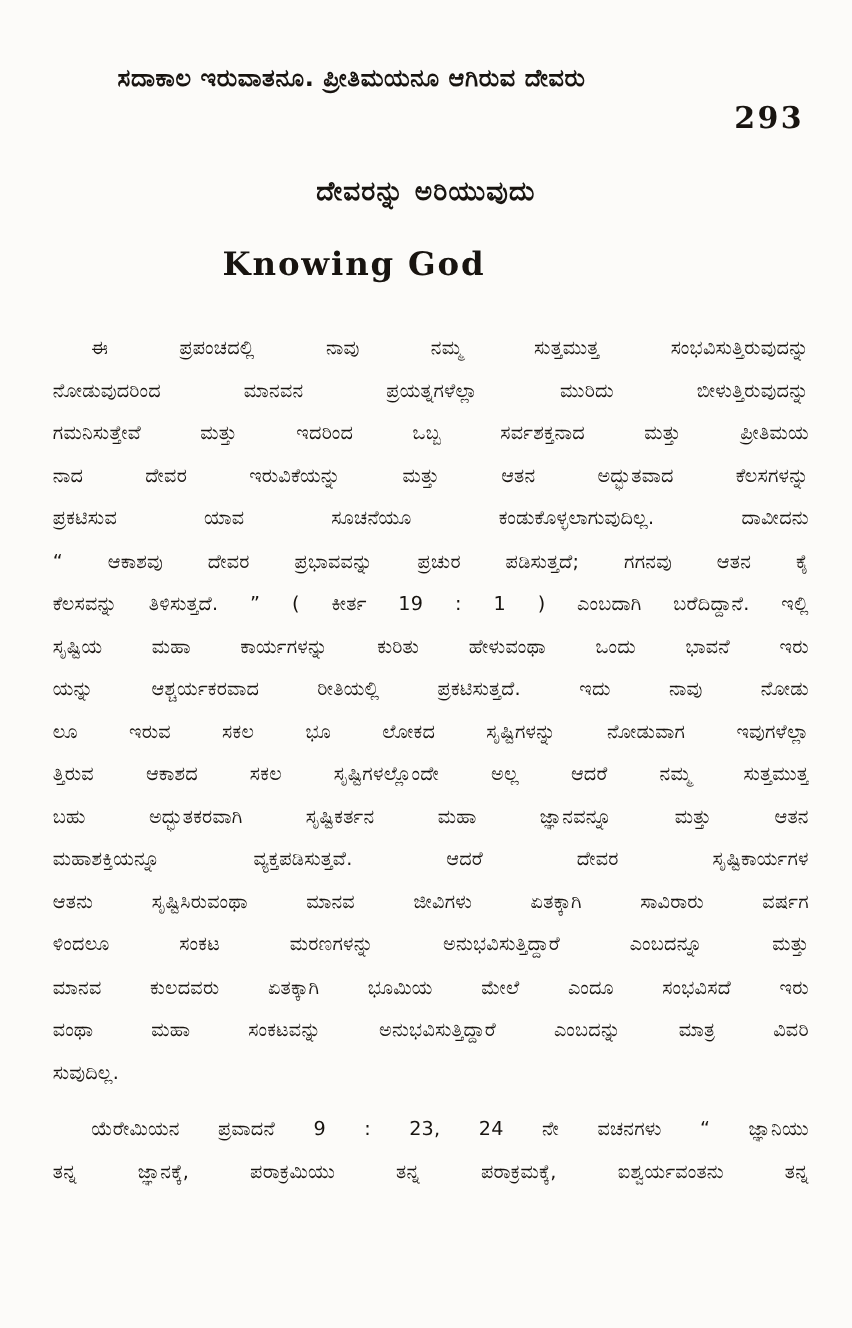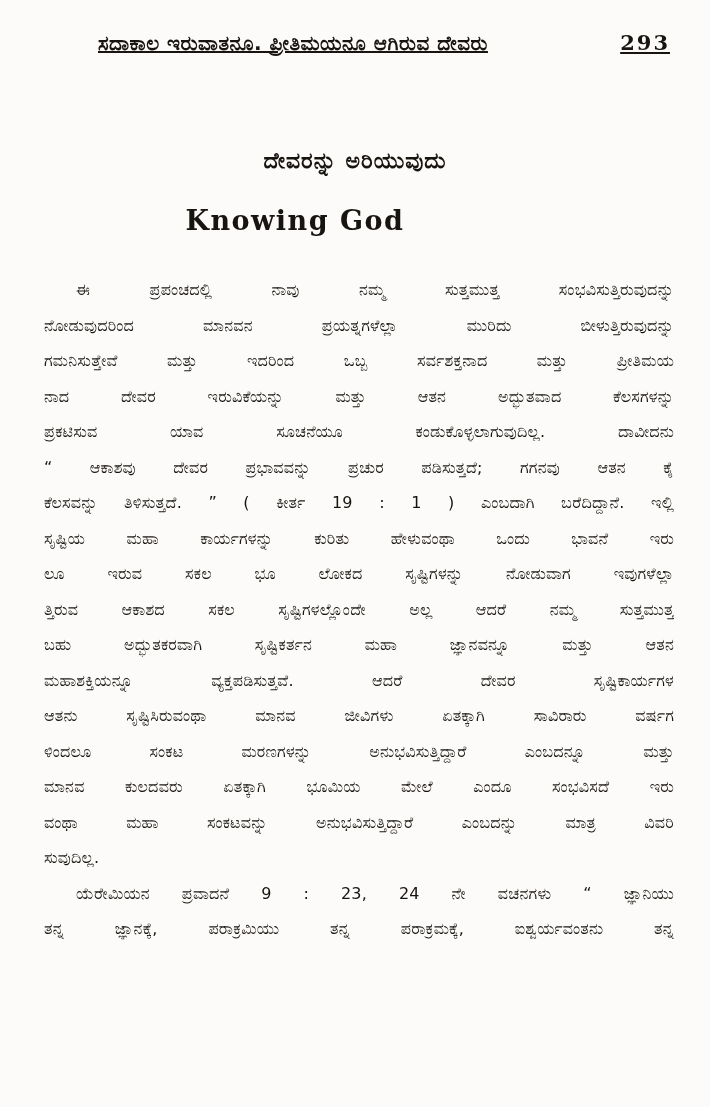--- a/index.html
+++ b/index.html
@@ -8,37 +8,37 @@
     width: 710px;
     height: 1107px;
     background: #fcfbf9;
     color: #181410;
     font-family: "DejaVu Sans", sans-serif;
     overflow: hidden;
   }
   
   .running-head {
     position: absolute;
-    top: 30px; left: 98px; right: 40px;
+    top: 53px; left: 98px; right: 40px;
     display: flex;
     justify-content: space-between;
-    align-items: flex-end;
-    text-decoration: underline;
+    align-items: flex-start;
   }
   .rh-title {
     font-size: 20px;
     font-weight: 700;
     letter-spacing: 0.5px;
     white-space: nowrap;
   }
   .rh-num {
     font-family: "DejaVu Serif", serif;
-    font-size: 21px;
+    font-size: 25px;
     font-weight: 700;
     letter-spacing: 2px;
+    margin-top: 31px;
   }
   
   .ref-line {
     position: absolute;
     top: 86px; left: 44px;
     font-size: 20px;
     font-weight: 700;
     letter-spacing: 0.5px;
   }
   
@@ -74,21 +74,21 @@
     line-height: 35.5px;
     height: 35.5px;
     text-align: justify;
     text-align-last: justify;
     overflow: hidden;
     white-space: nowrap;
   }
   .bl.first { padding-left: 32px; }
   .bl.endline { text-align-last: left; }
   .para { margin: 0; padding: 0; }
-  .para + .para { margin-top: 0; }
+  .para + .para { margin-top: 12px; }
 </style>
 </head>
 <body>
 
 <div class="page">
 
   <header class="running-head">
     <span class="rh-title">ಸದಾಕಾಲ ಇರುವಾತನೂ. ಪ್ರೀತಿಮಯನೂ ಆಗಿರುವ ದೇವರು</span>
     <span class="rh-num">293</span>
   </header>
@@ -102,20 +102,21 @@
 
     <div class="para">
       <div class="bl first">ಈ ಪ್ರಪಂಚದಲ್ಲಿ ನಾವು ನಮ್ಮ ಸುತ್ತಮುತ್ತ ಸಂಭವಿಸುತ್ತಿರುವುದನ್ನು</div>
       <div class="bl">ನೋಡುವುದರಿಂದ ಮಾನವನ ಪ್ರಯತ್ನಗಳೆಲ್ಲಾ ಮುರಿದು ಬೀಳುತ್ತಿರುವುದನ್ನು</div>
       <div class="bl">ಗಮನಿಸುತ್ತೇವೆ ಮತ್ತು ಇದರಿಂದ ಒಬ್ಬ ಸರ್ವಶಕ್ತನಾದ ಮತ್ತು ಪ್ರೀತಿಮಯ</div>
       <div class="bl">ನಾದ ದೇವರ ಇರುವಿಕೆಯನ್ನು ಮತ್ತು ಆತನ ಅದ್ಭುತವಾದ ಕೆಲಸಗಳನ್ನು</div>
       <div class="bl">ಪ್ರಕಟಿಸುವ ಯಾವ ಸೂಚನೆಯೂ ಕಂಡುಕೊಳ್ಳಲಾಗುವುದಿಲ್ಲ. ದಾವೀದನು</div>
       <div class="bl">“ ಆಕಾಶವು ದೇವರ ಪ್ರಭಾವವನ್ನು ಪ್ರಚುರ ಪಡಿಸುತ್ತದೆ; ಗಗನವು ಆತನ ಕೈ</div>
       <div class="bl">ಕೆಲಸವನ್ನು ತಿಳಿಸುತ್ತದೆ. ” ( ಕೀರ್ತ 19 : 1 ) ಎಂಬದಾಗಿ ಬರೆದಿದ್ದಾನೆ. ಇಲ್ಲಿ</div>
       <div class="bl">ಸೃಷ್ಟಿಯ ಮಹಾ ಕಾರ್ಯಗಳನ್ನು ಕುರಿತು ಹೇಳುವಂಥಾ ಒಂದು ಭಾವನೆ ಇರು</div>
+      <div class="bl">ಯನ್ನು ಆಶ್ಚರ್ಯಕರವಾದ ರೀತಿಯಲ್ಲಿ ಪ್ರಕಟಿಸುತ್ತದೆ. ಇದು ನಾವು ನೋಡು</div>
       <div class="bl">ಲೂ ಇರುವ ಸಕಲ ಭೂ ಲೋಕದ ಸೃಷ್ಟಿಗಳನ್ನು ನೋಡುವಾಗ ಇವುಗಳೆಲ್ಲಾ</div>
       <div class="bl">ತ್ತಿರುವ ಆಕಾಶದ ಸಕಲ ಸೃಷ್ಟಿಗಳಲ್ಲೊಂದೇ ಅಲ್ಲ ಆದರೆ ನಮ್ಮ ಸುತ್ತಮುತ್ತ</div>
       <div class="bl">ಬಹು ಅದ್ಭುತಕರವಾಗಿ ಸೃಷ್ಟಿಕರ್ತನ ಮಹಾ ಜ್ಞಾನವನ್ನೂ ಮತ್ತು ಆತನ</div>
       <div class="bl">ಮಹಾಶಕ್ತಿಯನ್ನೂ ವ್ಯಕ್ತಪಡಿಸುತ್ತವೆ. ಆದರೆ ದೇವರ ಸೃಷ್ಟಿಕಾರ್ಯಗಳ</div>
       <div class="bl">ಆತನು ಸೃಷ್ಟಿಸಿರುವಂಥಾ ಮಾನವ ಜೀವಿಗಳು ಏತಕ್ಕಾಗಿ ಸಾವಿರಾರು ವರ್ಷಗ</div>
       <div class="bl">ಳಿಂದಲೂ ಸಂಕಟ ಮರಣಗಳನ್ನು ಅನುಭವಿಸುತ್ತಿದ್ದಾರೆ ಎಂಬದನ್ನೂ ಮತ್ತು</div>
       <div class="bl">ಮಾನವ ಕುಲದವರು ಏತಕ್ಕಾಗಿ ಭೂಮಿಯ ಮೇಲೆ ಎಂದೂ ಸಂಭವಿಸದೆ ಇರು</div>
       <div class="bl">ವಂಥಾ ಮಹಾ ಸಂಕಟವನ್ನು ಅನುಭವಿಸುತ್ತಿದ್ದಾರೆ ಎಂಬದನ್ನು ಮಾತ್ರ ವಿವರಿ</div>
       <div class="bl endline">ಸುವುದಿಲ್ಲ.</div>
     </div>

